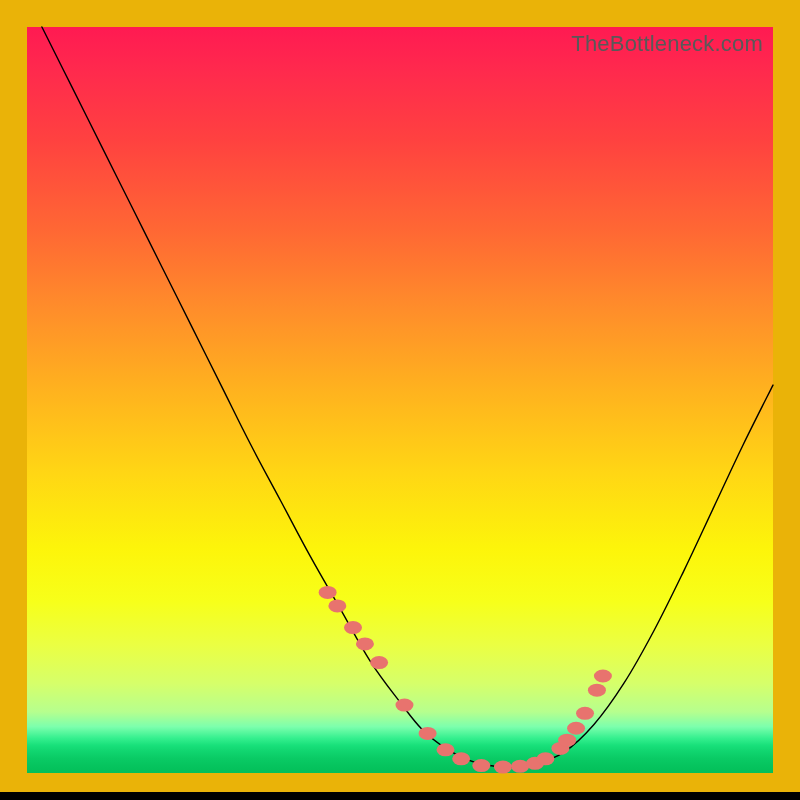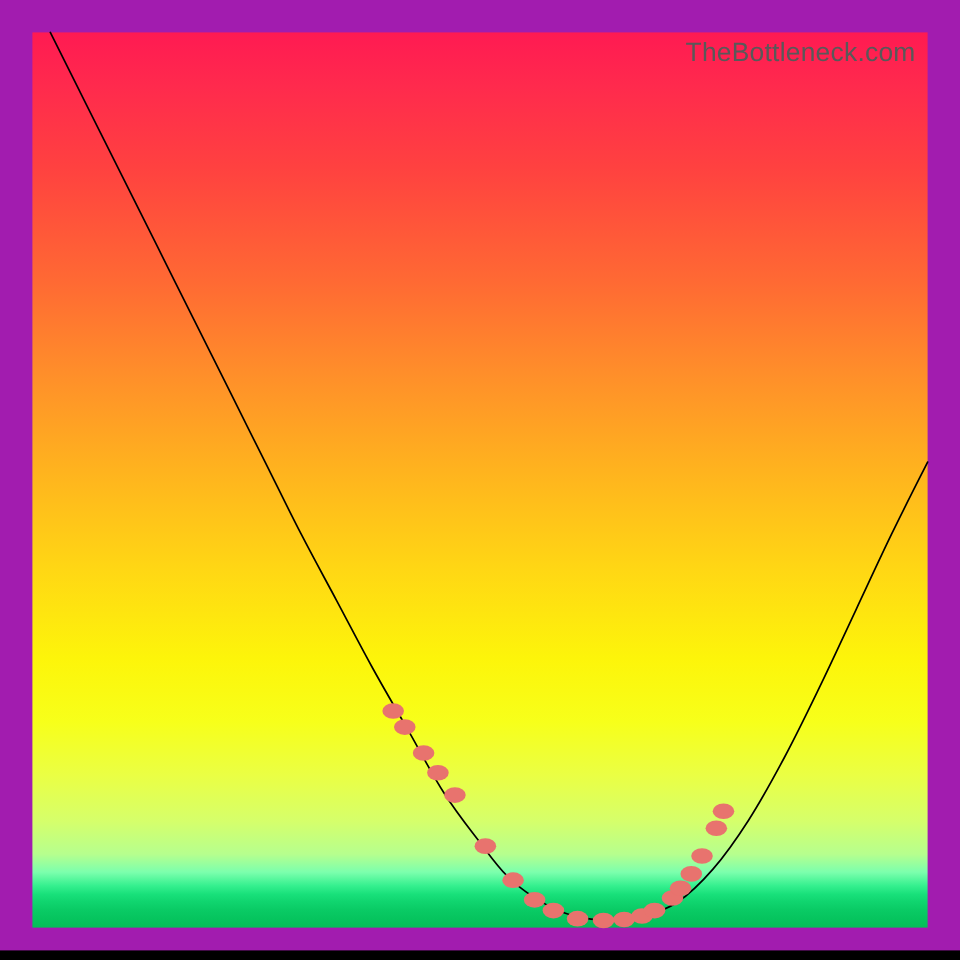--- a/index.html
+++ b/index.html
@@ -8,21 +8,21 @@
     width: 800px;
     height: 800px;
     background: #000;
     overflow: hidden;
     font-family: Arial, Helvetica, sans-serif;
   }
   .frame {
     position: relative;
     width: 800px;
     height: 792px;
-    background: #a21caf;
+    background: #eab308;
   }
   .plot-area {
     position: absolute;
     left: 27px;
     top: 27px;
     width: 746px;
     height: 746px;
     
     background: linear-gradient(
       to bottom,

